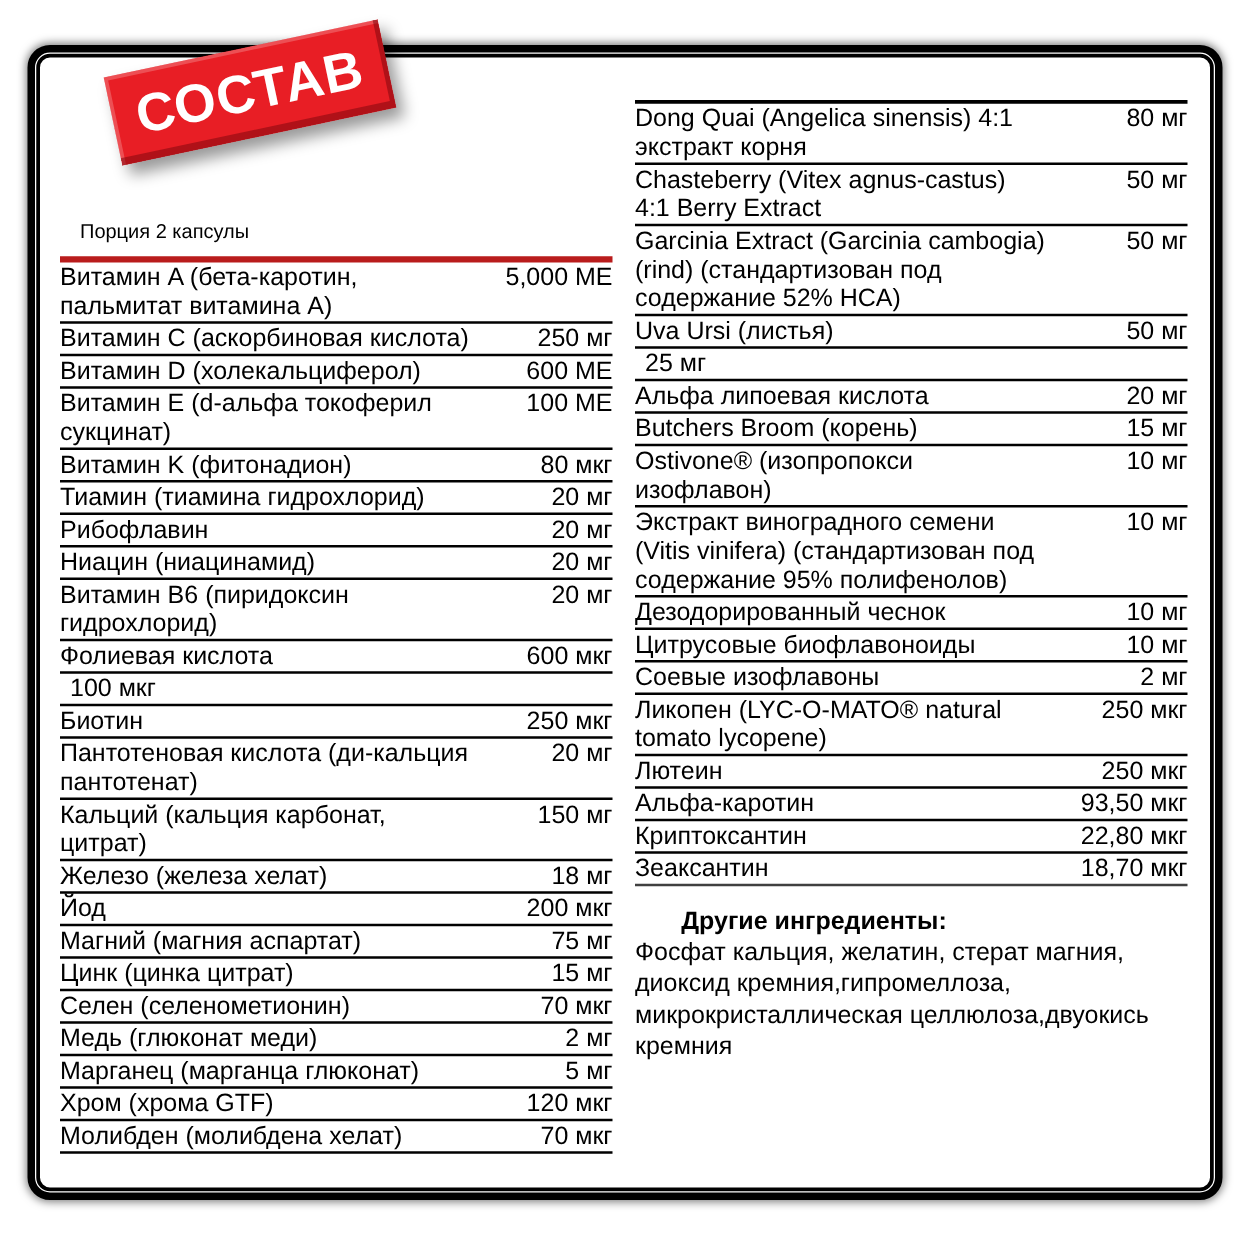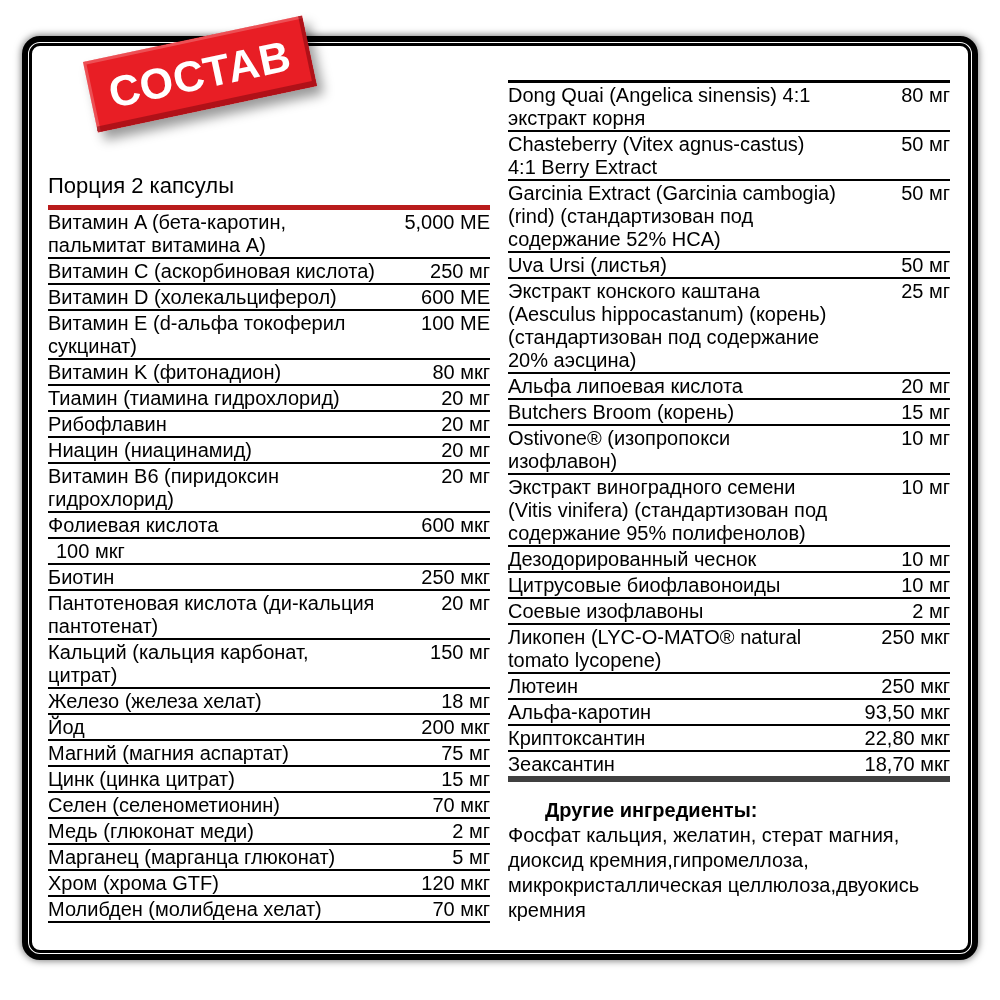--- a/index.html
+++ b/index.html
@@ -23,23 +23,23 @@
     box-shadow:5px 9px 12px rgba(0,0,0,0.40),
                inset -4px -6px 0 rgba(130,8,14,0.55),
                inset 3px 3px 0 rgba(255,255,255,0.22);
   }
   .banner-text{
     color:#fff;font-weight:bold;font-size:43px;letter-spacing:1px;
   }
   .col{position:absolute;width:442px;}
   .col-left{left:48px;top:176px;}
   .col-right{left:508px;top:80px;}
-  .serving{font-size:22px;line-height:20px;margin-bottom:9px;}
+  .serving{font-size:16px;line-height:20px;margin-bottom:9px;margin-left:16px;}
   .tbl{border-top:5px solid #b91c1c;}
-  .tbl-right{border-top:3px solid #000;border-bottom:6px solid #404040;}
+  .tbl-right{border-top:3px solid #000;border-bottom:2px solid #404040;}
   .row{
     display:flex;justify-content:space-between;align-items:flex-start;
     border-bottom:2px solid #000;font-size:20px;line-height:23px;
     padding:1px 0 0 0;
   }
   .tbl-right .row:last-child{border-bottom:none;justify-content:space-between;}
   .row .name{white-space:pre-line;}
   .row .value{white-space:nowrap;margin-left:8px;text-align:right;}
   .other{margin-top:16px;font-size:20px;line-height:25px;}
   .other .head{font-weight:bold;margin-left:37px;}
@@ -176,24 +176,20 @@
           <div class="name">Garcinia Extract (Garcinia cambogia)
 (rind) (стандартизован под
 содержание 52% HCA)</div>
           <div class="value">50 мг</div>
         </div>
         <div class="row">
           <div class="name">Uva Ursi (листья)</div>
           <div class="value">50 мг</div>
         </div>
         <div class="row">
-          <div class="name">Экстракт конского каштана
-(Aesculus hippocastanum) (корень)
-(стандартизован под содержание
-20% аэсцина)</div>
           <div class="value">25 мг</div>
         </div>
         <div class="row">
           <div class="name">Альфа липоевая кислота</div>
           <div class="value">20 мг</div>
         </div>
         <div class="row">
           <div class="name">Butchers Broom (корень)</div>
           <div class="value">15 мг</div>
         </div>

